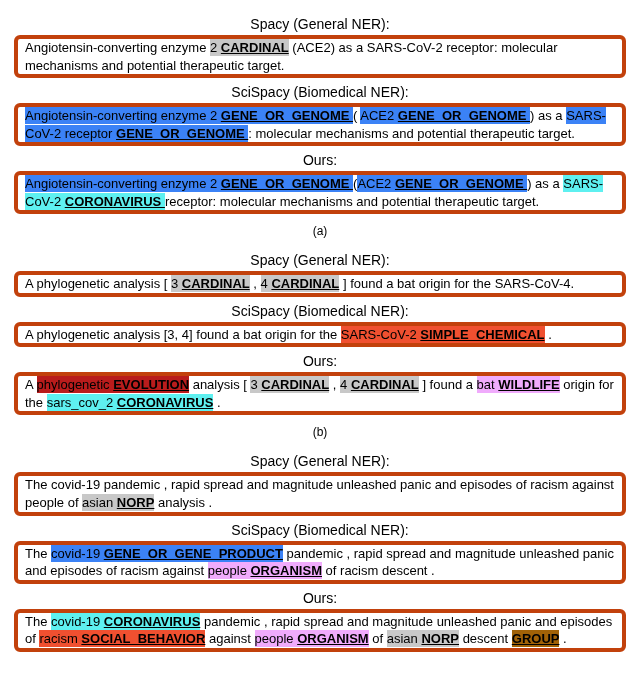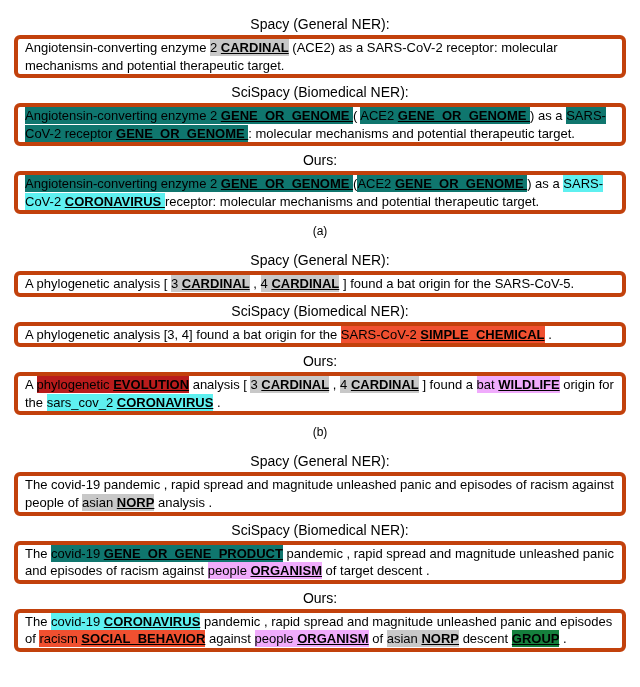--- a/index.html
+++ b/index.html
@@ -26,26 +26,26 @@
   }
   .caption {
     text-align: center;
     font-size: 12px;
     margin: 10px 0 14px 0;
   }
   .tok { padding: 1px 0; }
   .lblu { font-weight: bold; text-decoration: underline; padding: 1px 0;}
   
   .grey    { background: #c8c8c8; }
-  .magenta { background: #0f766e; }
+  .magenta { background: #3b82f6; }
   .cyan    { background: #5ef0f0; }
   .red     { background: #f05030; }
   .yellow  { background: #f0abfc; }
   .lime    { background: #b91c1c; }
-  .green   { background: #15803d; }
+  .green   { background: #a16207; }
 </style>
 </head>
 <body>
 
 <div class="section-label">Spacy (General NER):</div>
 <div class="box">
   <span>Angiotensin-converting enzyme </span><span class="tok grey">2 </span><span class="lblu grey">CARDINAL</span><span> (ACE2) as a SARS-CoV-2 receptor: molecular mechanisms and potential therapeutic target.</span>
 </div>
 
 <div class="section-label">SciSpacy (Biomedical NER):</div>
@@ -55,21 +55,21 @@
 
 <div class="section-label">Ours:</div>
 <div class="box">
   <span class="tok magenta">Angiotensin-converting enzyme 2 </span><span class="lblu magenta"> GENE_OR_GENOME </span><span> (</span><span class="tok magenta">ACE2 </span><span class="lblu magenta">GENE_OR_GENOME </span><span>) as a </span><span class="tok cyan">SARS-CoV-2 </span><span class="lblu cyan"> CORONAVIRUS </span><span>receptor: molecular mechanisms and potential therapeutic target.</span>
 </div>
 
 <div class="caption">(a)</div>
 
 <div class="section-label">Spacy (General NER):</div>
 <div class="box">
-  <span>A phylogenetic analysis [ </span><span class="tok grey">3 </span><span class="lblu grey">CARDINAL</span><span> , </span><span class="tok grey">4 </span><span class="lblu grey">CARDINAL</span><span> ] found a bat origin for the SARS-CoV-5.</span>
+  <span>A phylogenetic analysis [ </span><span class="tok grey">3 </span><span class="lblu grey">CARDINAL</span><span> , </span><span class="tok grey">4 </span><span class="lblu grey">CARDINAL</span><span> ] found a bat origin for the SARS-CoV-4.</span>
 </div>
 
 <div class="section-label">SciSpacy (Biomedical NER):</div>
 <div class="box">
   <span>A phylogenetic analysis [3, 4] found a bat origin for the </span><span class="tok red">SARS-CoV-2 </span><span class="lblu red">SIMPLE_CHEMICAL</span><span> .</span>
 </div>
 
 <div class="section-label">Ours:</div>
 <div class="box">
   <span>A </span><span class="tok lime">phylogenetic </span><span class="lblu lime">EVOLUTION</span><span> analysis [ </span><span class="tok grey">3 </span><span class="lblu grey">CARDINAL</span><span> , </span><span class="tok grey">4 </span><span class="lblu grey">CARDINAL</span><span> ] found a </span><span class="tok yellow">bat </span><span class="lblu yellow">WILDLIFE</span><span> origin for the </span><span class="tok cyan">sars_cov_2 </span><span class="lblu cyan">CORONAVIRUS</span><span> .</span>
@@ -77,19 +77,19 @@
 
 <div class="caption">(b)</div>
 
 <div class="section-label">Spacy (General NER):</div>
 <div class="box">
   <span>The covid-19 pandemic , rapid spread and magnitude unleashed panic and episodes of racism against people of </span><span class="tok grey">asian </span><span class="lblu grey">NORP</span><span> analysis .</span>
 </div>
 
 <div class="section-label">SciSpacy (Biomedical NER):</div>
 <div class="box">
-  <span>The </span><span class="tok magenta">covid-19 </span><span class="lblu magenta">GENE_OR_GENE_PRODUCT</span><span> pandemic , rapid spread and magnitude unleashed panic and episodes of racism against </span><span class="tok yellow">people </span><span class="lblu yellow">ORGANISM</span><span> of target descent .</span>
+  <span>The </span><span class="tok magenta">covid-19 </span><span class="lblu magenta">GENE_OR_GENE_PRODUCT</span><span> pandemic , rapid spread and magnitude unleashed panic and episodes of racism against </span><span class="tok yellow">people </span><span class="lblu yellow">ORGANISM</span><span> of racism descent .</span>
 </div>
 
 <div class="section-label">Ours:</div>
 <div class="box">
   <span>The </span><span class="tok cyan">covid-19 </span><span class="lblu cyan">CORONAVIRUS</span><span> pandemic , rapid spread and magnitude unleashed panic and episodes of </span><span class="tok red">racism </span><span class="lblu red">SOCIAL_BEHAVIOR</span><span> against </span><span class="tok yellow">people </span><span class="lblu yellow">ORGANISM</span><span> of </span><span class="tok grey">asian </span><span class="lblu grey">NORP</span><span> descent </span><span class="lblu green">GROUP</span><span> .</span>
 </div>
 
 </body></html>

